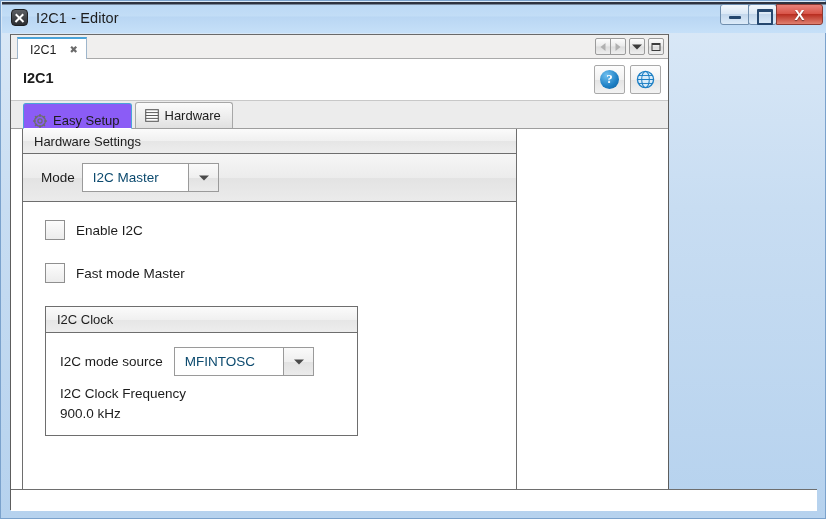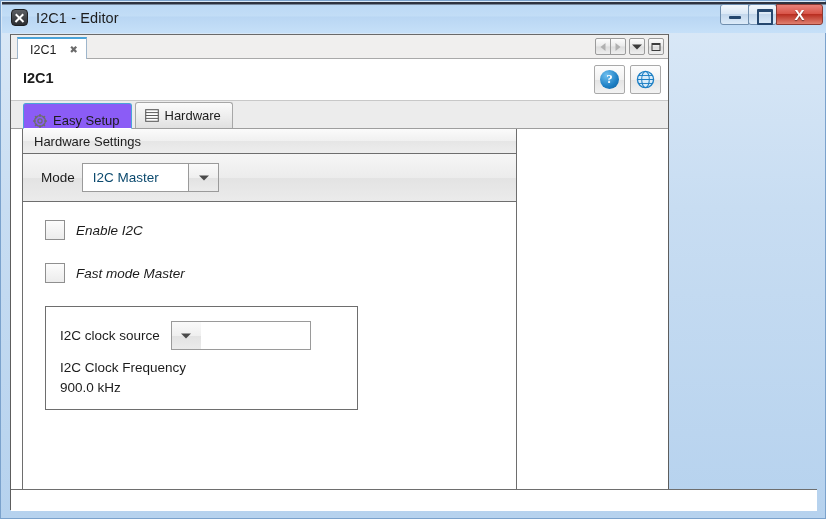--- a/index.html
+++ b/index.html
@@ -300,21 +300,20 @@
   #hw-body {
     background: #ffffff;
     padding: 18px 0 20px 0;
     height: 300px;
   }
   .checkrow {
     display: flex; align-items: center;
     gap: 11px;
     padding-left: 22px;
     margin-bottom: 23px;
-    font-style: italic;
   }
   .checkbox {
     width: 20px; height: 20px;
     border: 1px solid #8f8f8f;
     background: linear-gradient(to bottom, #fcfcfc 0%, #ececec 100%);
   }
   .checkrow .lbl { font-size: 13.5px; color: #1c1c1c; }
 
   
   #clock-panel {
@@ -463,25 +462,27 @@
             <span class="checkbox"></span>
             <span class="lbl">Enable I2C</span>
           </div>
 
           <div class="checkrow">
             <span class="checkbox"></span>
             <span class="lbl">Fast mode Master</span>
           </div>
 
           <div id="clock-panel">
+            <div id="clock-header">I2C Clock</div>
             <div id="clock-body">
 
               <div id="clk-src-row">
-                <span id="clk-src-label">I2C clock source</span>
+                <span id="clk-src-label">I2C mode source</span>
                 <div class="combo" style="width:140px;">
+                  <div class="val" style="width:111px;">MFINTOSC</div>
                   <div class="arrow"></div>
                 </div>
               </div>
 
               <div id="clk-freq-row">
                 <span>I2C Clock Frequency</span>
                 <span>900.0 kHz</span>
               </div>
 
             </div>

